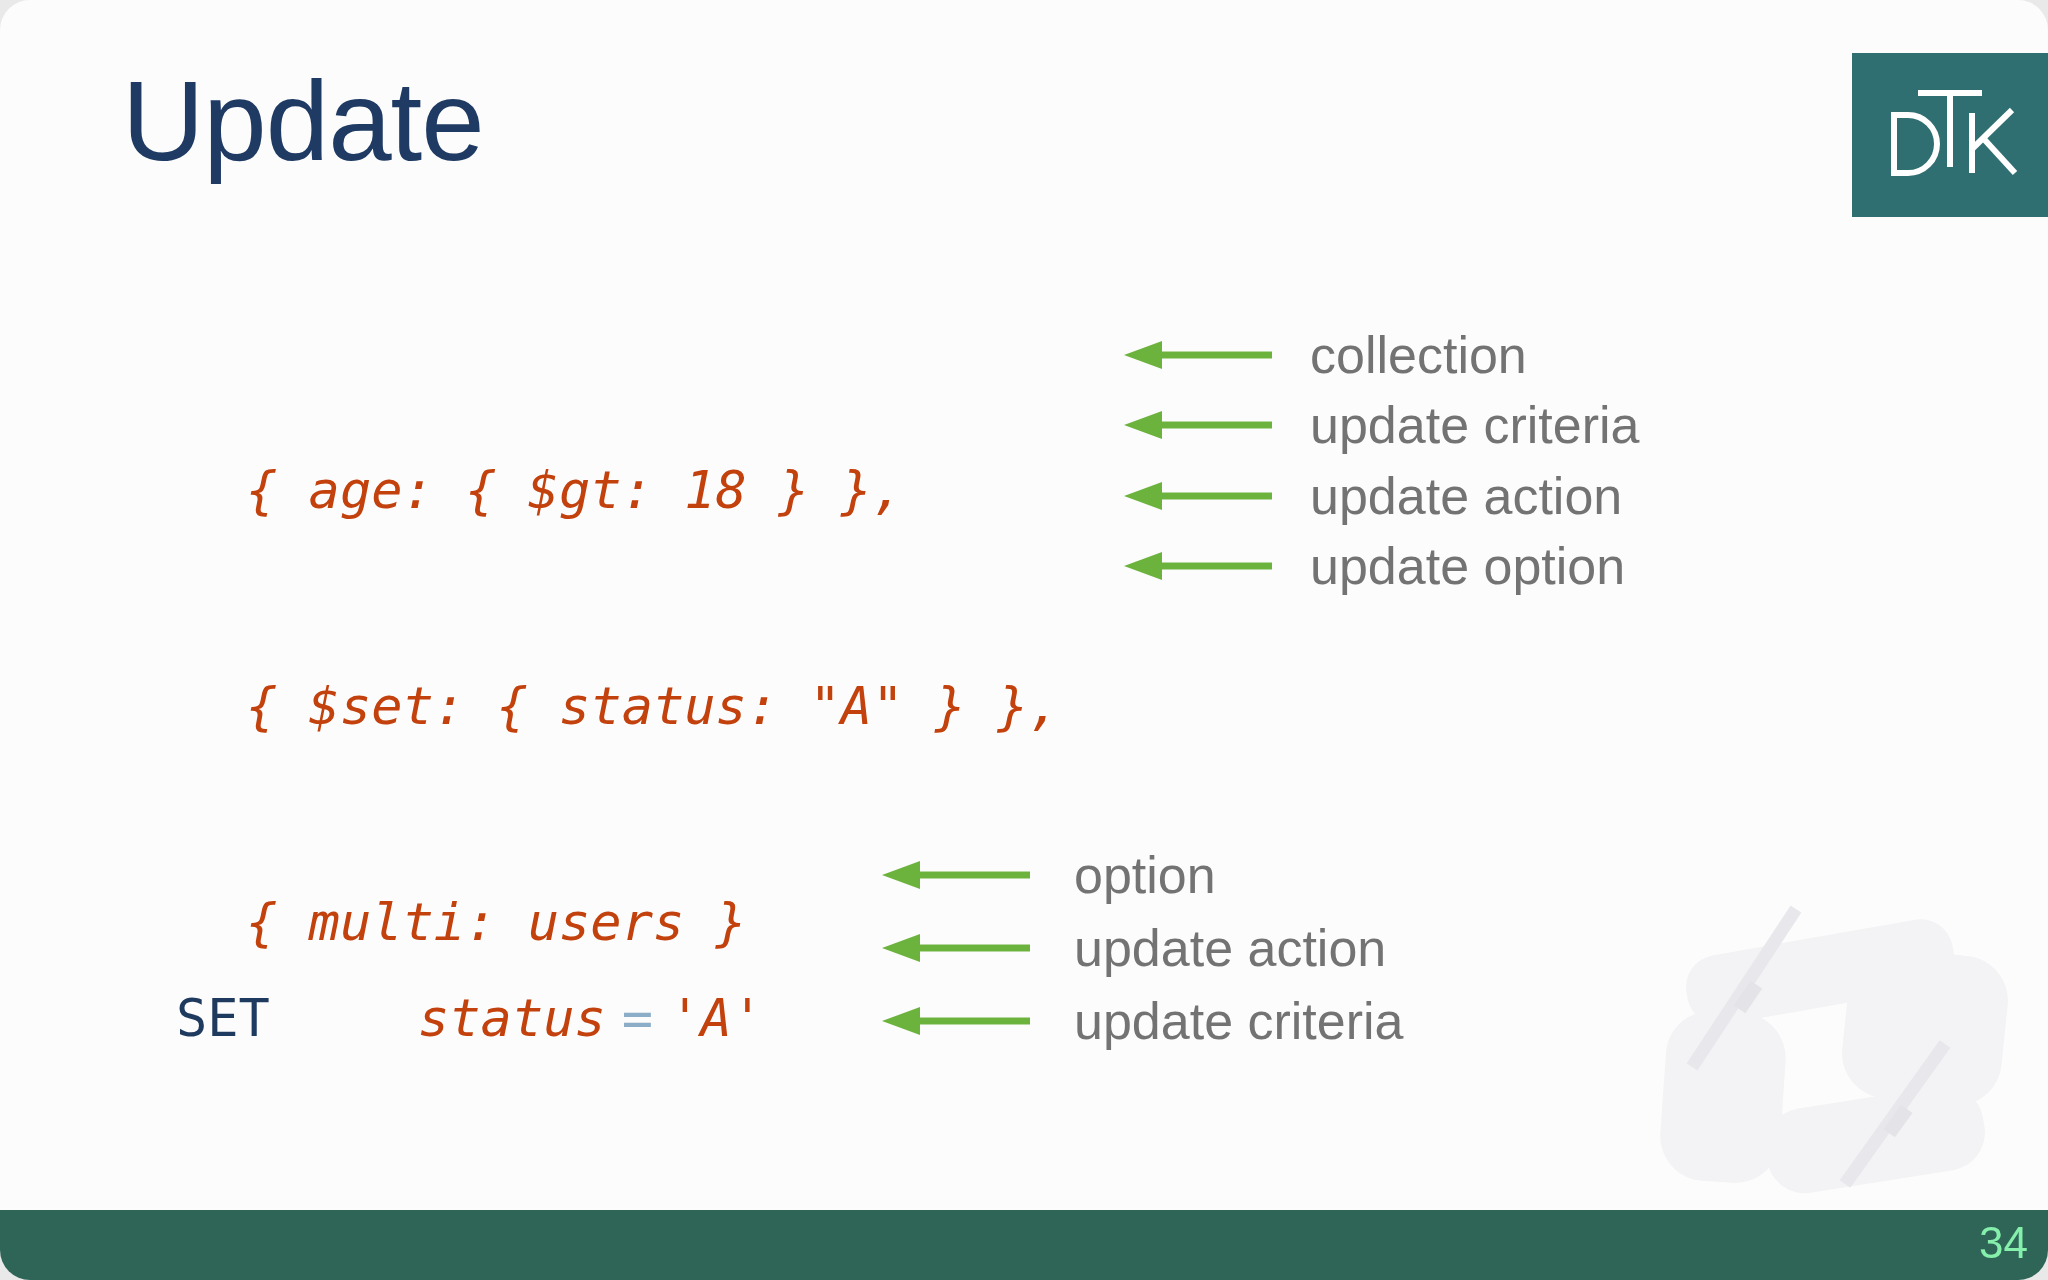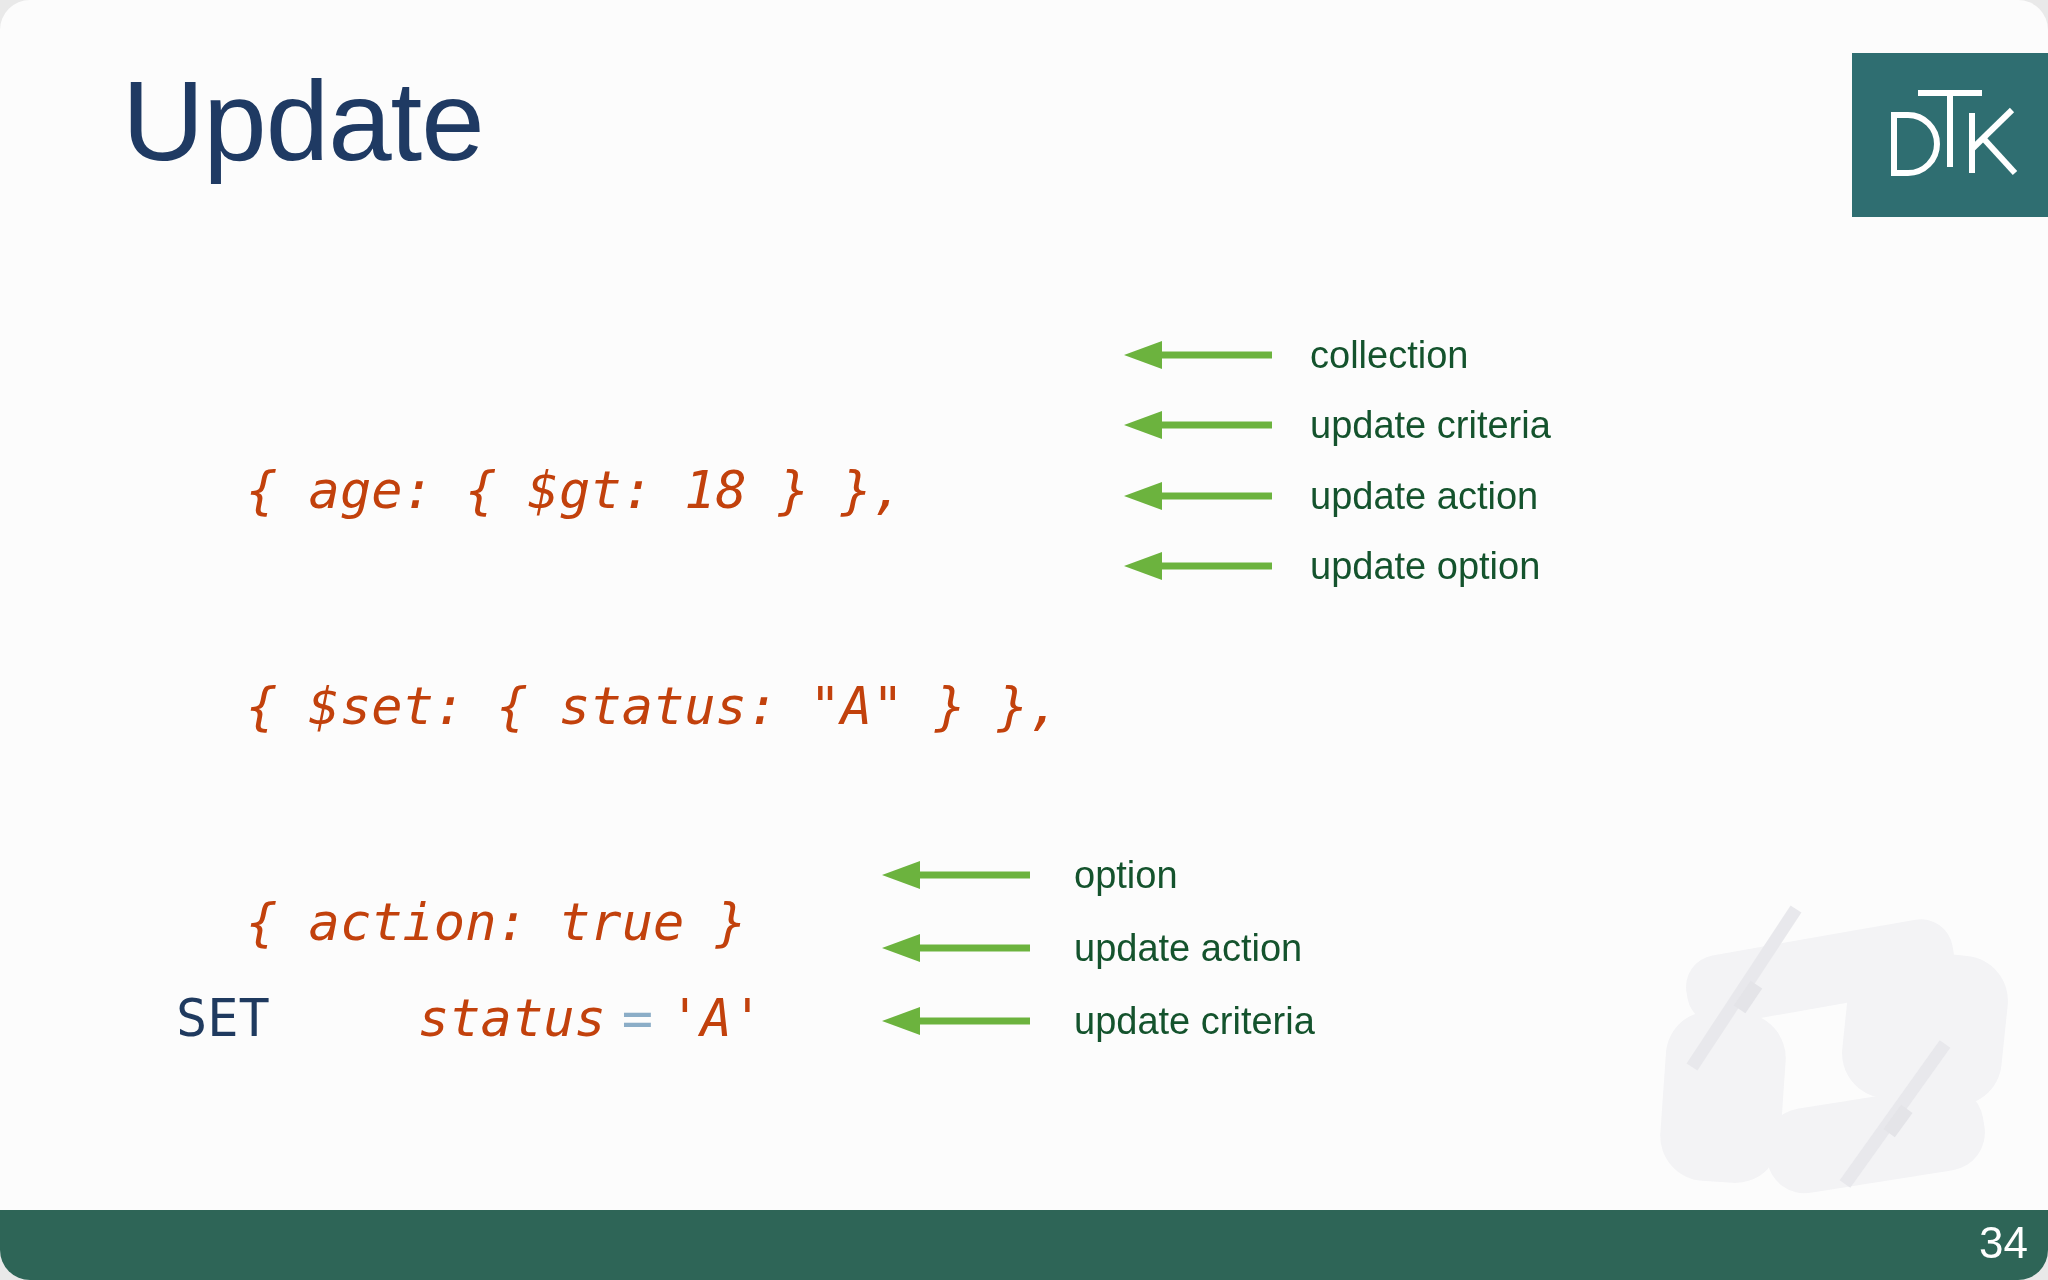--- a/index.html
+++ b/index.html
@@ -44,37 +44,37 @@
   .kw{display:inline-block;width:242px;}
   
   .arrow{position:absolute;width:148px;height:32px;}
   .m-arrow{left:1124px;}
   .s-arrow{left:882px;}
   .m-a1{top:339px;} .m-a2{top:409px;} .m-a3{top:480px;} .m-a4{top:550px;}
   .s-a1{top:859px;} .s-a2{top:932px;} .s-a3{top:1005px;}
   
   .ann{
     position:absolute;
-    font-size:38px;line-height:56px;color:#14532d;
+    font-size:52px;line-height:56px;color:#737373;
     font-family:"Liberation Sans", sans-serif;white-space:nowrap;
   }
   .m-ann{left:1310px;}
   .s-ann{left:1074px;}
   .m-n1{top:327px;} .m-n2{top:397px;} .m-n3{top:468px;} .m-n4{top:538px;}
   .s-n1{top:847px;} .s-n2{top:920px;} .s-n3{top:993px;}
   
   .watermark{position:absolute;left:1645px;top:892px;width:380px;height:312px;}
   
   .footer{
     position:absolute;left:0;bottom:0;width:2048px;height:70px;
     background:#2e6557;
   }
   .page-num{
     position:absolute;right:20px;top:0;height:58px;line-height:66px;
-    font-size:44px;color:#ffffff;
+    font-size:44px;color:#86efac;
   }
 </style>
 </head>
 <body>
 
 <div class="slide">
 
   <h1 class="title">Update</h1>
 
   <div class="logo">
@@ -88,21 +88,21 @@
       <line x1="120" y1="60" x2="120" y2="120" stroke="#ffffff" stroke-width="6"></line>
       <line x1="121" y1="95" x2="160" y2="57" stroke="#ffffff" stroke-width="6"></line>
       <line x1="131" y1="85" x2="163" y2="120" stroke="#ffffff" stroke-width="6"></line>
     </svg>
     
   </div>
 
   <div class="mongo">
     <div class="code-line indent blue">{ age: { $gt: 18 } },</div>
     <div class="code-line indent blue">{ $set: { status: "A" } },</div>
-    <div class="code-line indent blue">{ action: true }</div>
+    <div class="code-line indent blue">{ multi: users }</div>
     
   </div>
 
   <svg class="arrow m-arrow m-a1" viewBox="0 0 148 32">
       <polygon points="0,16 38,2 38,30" fill="#6cb33e"></polygon>
       <rect x="35" y="12.5" width="113" height="7" fill="#6cb33e"></rect>
     </svg>
   <svg class="arrow m-arrow m-a2" viewBox="0 0 148 32">
       <polygon points="0,16 38,2 38,30" fill="#6cb33e"></polygon>
       <rect x="35" y="12.5" width="113" height="7" fill="#6cb33e"></rect>

